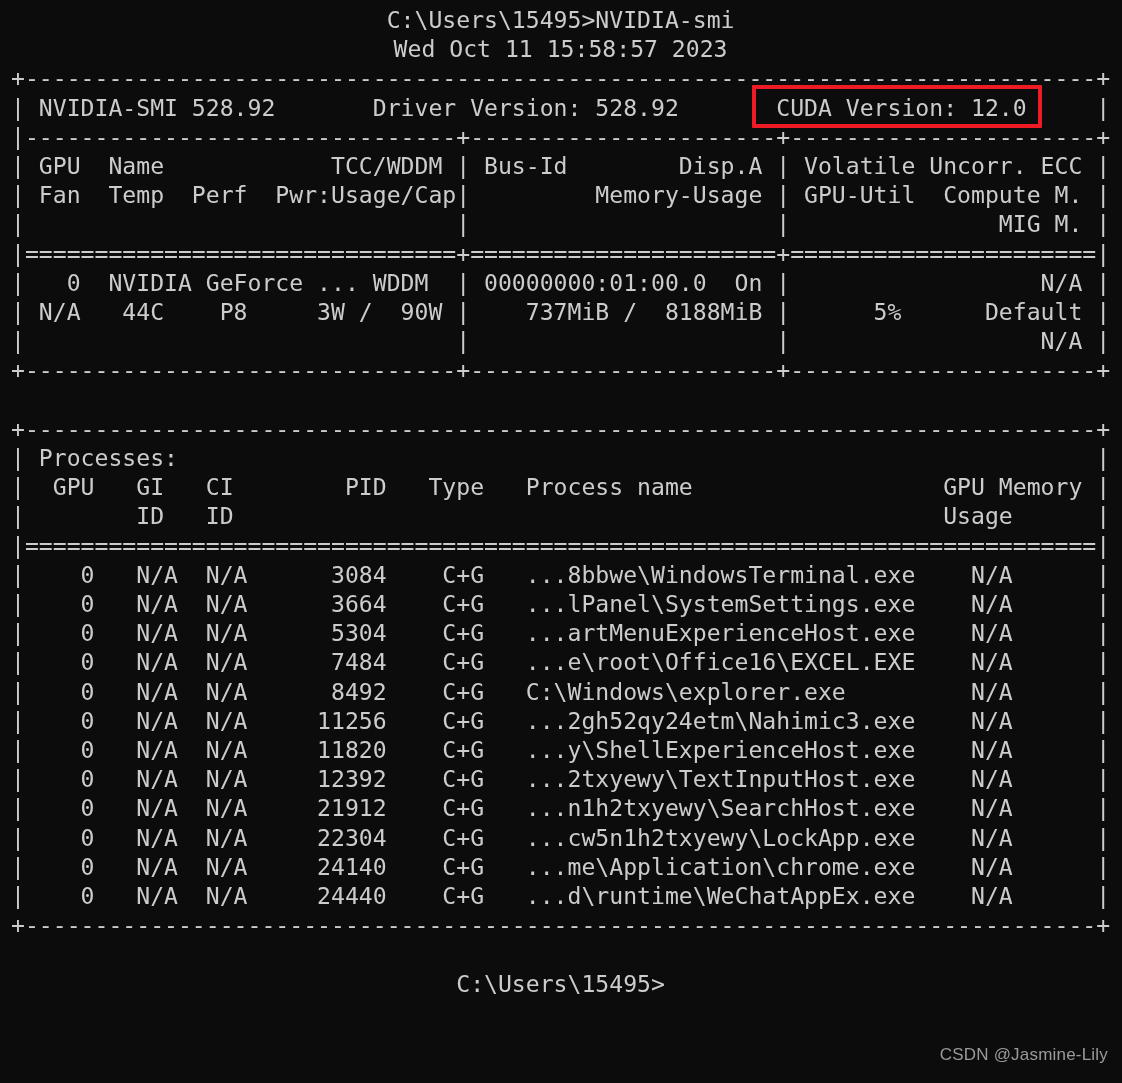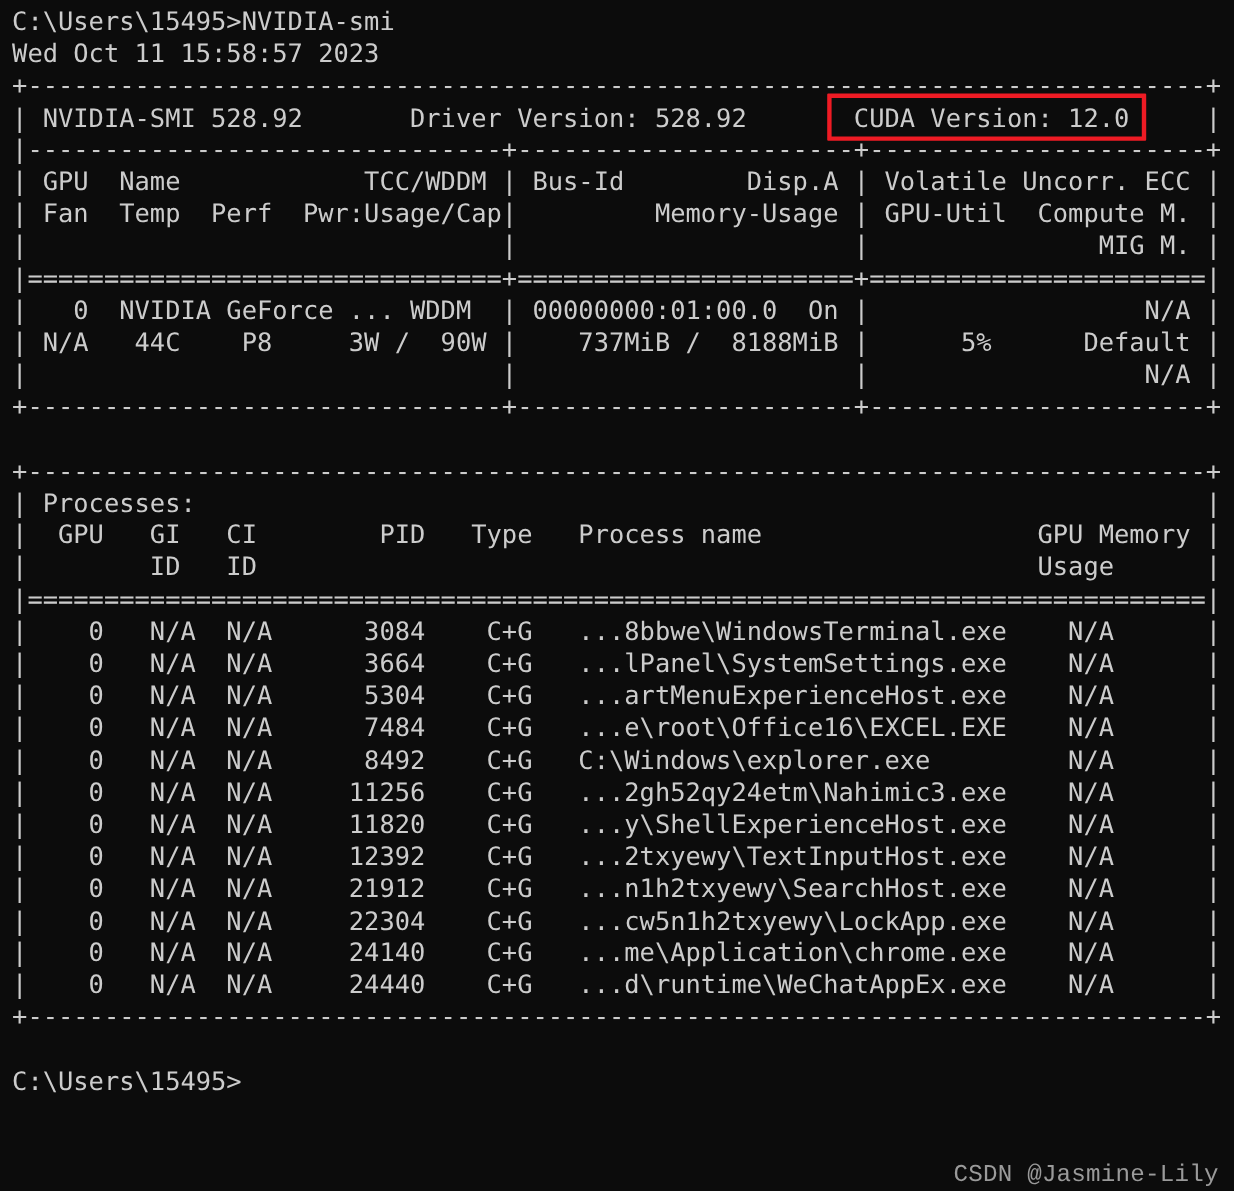--- a/index.html
+++ b/index.html
@@ -53,32 +53,32 @@
     border: 4px solid #ee1b24;
     border-radius: 1px;
     box-sizing: border-box;
     pointer-events: none;
   }
 
   
   #watermark {
     position: absolute;
     right: 14px;
-    bottom: 0;
-    font-family: Liberation Mono, monospace;
-    font-size: 22px;
+    bottom: 14px;
+    font-family: Liberation Sans, sans-serif;
+    font-size: 17px;
     color: #9a9a9a;
     letter-spacing: 0.2px;
     white-space: nowrap;
   }
 </style>
 </head>
 <body>
 
-<div id="terminal" style="background: rgb(12, 12, 12); color: rgb(204, 204, 204);">
+<div id="terminal" style="background: rgb(12, 12, 12); color: rgb(204, 204, 204); text-align: center;">
 
   <pre id="console" style="font-size: 23.119px;">C:\Users\15495&gt;NVIDIA-smi
 Wed Oct 11 15:58:57 2023
 +-----------------------------------------------------------------------------+
 | NVIDIA-SMI 528.92       Driver Version: 528.92       CUDA Version: 12.0     |
 |-------------------------------+----------------------+----------------------+
 | GPU  Name            TCC/WDDM | Bus-Id        Disp.A | Volatile Uncorr. ECC |
 | Fan  Temp  Perf  Pwr:Usage/Cap|         Memory-Usage | GPU-Util  Compute M. |
 |                               |                      |               MIG M. |
 |===============================+======================+======================|

